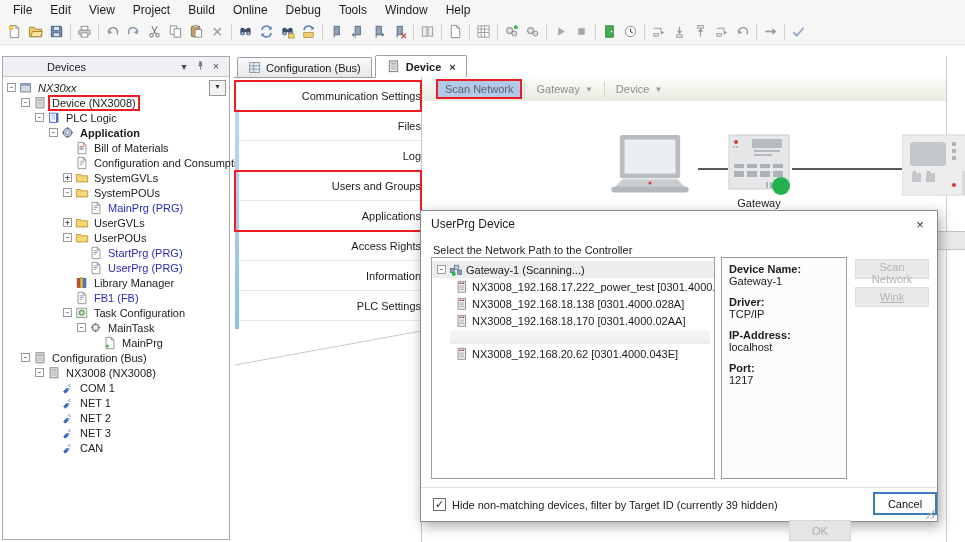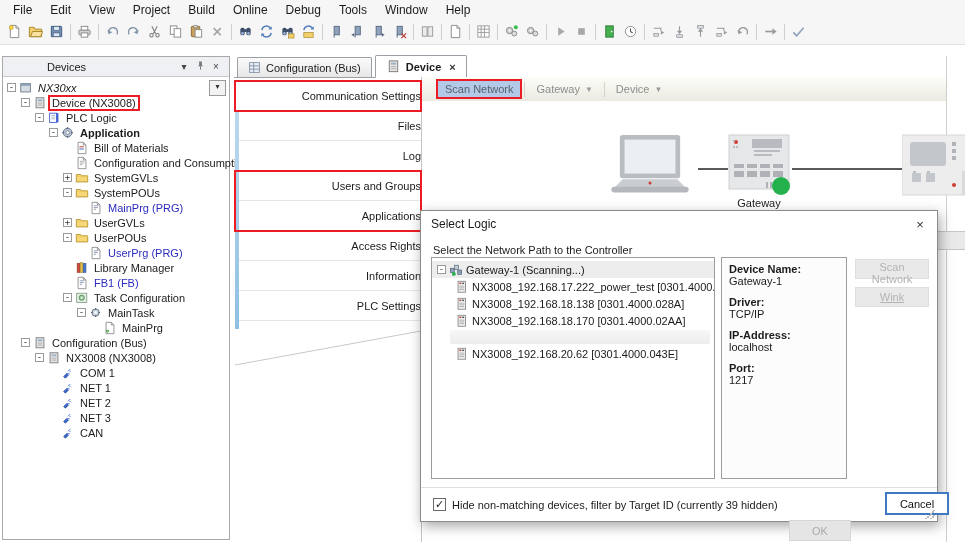--- a/index.html
+++ b/index.html
@@ -65,21 +65,21 @@
   .drow.ph{background:linear-gradient(#f7f7f7,#ececec);margin:1px 4px 1px 18px;height:14px;border-radius:2px;}
   .dlg-info{position:absolute;left:300px;top:46px;width:126px;height:222px;border:1px solid #9d9d9d;background:#fcfcfc;padding:5px 7px;box-sizing:border-box;overflow:hidden;}
   .info-label{font-weight:bold;}
   .info-val{margin-bottom:9px;}
   .dlg-btn{position:absolute;left:434px;width:74px;height:20px;background:#e9e9e9;border:1px solid #dedede;color:#b3b3b3;font-size:11px;font-family:inherit;}
   #btn-scan{top:48px;} #btn-wink{top:76px;text-decoration:underline;}
   .dlg-sep{position:absolute;left:0;right:0;top:276px;height:1px;background:#e0e0e0;}
   .dlg-check{position:absolute;left:12px;top:287px;display:flex;align-items:center;gap:6px;}
   .cb{width:13px;height:13px;box-sizing:border-box;border:1px solid #6a6a6a;background:#fff;font-size:11px;line-height:11px;text-align:center;color:#222;}
   #btn-ok{position:absolute;left:368px;top:282px;width:62px;height:21px;background:#e5e5e5;border:1px solid #d6d6d6;color:#ababab;font-size:11px;font-family:inherit;margin-top:27px;}
-  #btn-cancel{position:absolute;left:464px;top:281px;width:64px;height:23px;background:#fff;border:2px solid #3f78c3;color:#111;font-size:11px;font-family:inherit;}
+  #btn-cancel{position:absolute;left:452px;top:281px;width:64px;height:23px;background:#fff;border:2px solid #3f78c3;color:#111;font-size:11px;font-family:inherit;}
   .grip{position:absolute;right:2px;bottom:2px;width:10px;height:10px;
         background:linear-gradient(135deg,transparent 50%,#bbb 50%,#bbb 60%,transparent 60%,transparent 75%,#bbb 75%,#bbb 85%,transparent 85%);}
 </style>
 </head>
 <body>
 
 <div id="menubar">
     <span class="menu-item">File</span>
     <span class="menu-item">Edit</span>
     <span class="menu-item">View</span>
@@ -536,20 +536,32 @@
       <div class="trow">
         <span style="width: 60px; flex: 0 0 auto;"></span>
         <span class="texp">-</span>
         <span class="tico ico" style="width: 14px;">
           <svg width="14" height="14" viewBox="0 0 16 16">
             <path d="M1.5 4h5l1 1.5h7V12.5h-13z" fill="#f7d877" stroke="#b8912f"></path>
             <path d="M1.5 6h13" stroke="#e9c35a" stroke-width=".8"></path>
           </svg>
         </span>
         <span class="tlabel">UserPOUs</span>
+      </div>
+      <div class="trow">
+        <span style="width: 74px; flex: 0 0 auto;"></span>
+        <span class="tspc"></span>
+        <span class="tico ico" style="width: 14px;">
+          <svg width="14" height="14" viewBox="0 0 16 16">
+            <path d="M3.5 1.5h6l3 3v10h-9z" fill="#fff" stroke="#8a8a8a"></path>
+            <path d="M9.5 1.5v3h3" fill="none" stroke="#8a8a8a"></path>
+            <path d="M5.5 5.5h4.5M5.5 7.5h4.5M5.5 9.5h2.5" stroke="#7a8aa8" stroke-width=".9"></path>
+          </svg>
+        </span>
+        <span class="tlabel blue">StartPrg (PRG)</span>
       </div>
       <div class="trow">
         <span style="width: 74px; flex: 0 0 auto;"></span>
         <span class="tspc"></span>
         <span class="tico ico" style="width: 14px;">
           <svg width="14" height="14" viewBox="0 0 16 16">
             <path d="M3.5 1.5h6l3 3v10h-9z" fill="#fff" stroke="#8a8a8a"></path>
             <path d="M9.5 1.5v3h3" fill="none" stroke="#8a8a8a"></path>
             <path d="M5.5 5.5h4.5M5.5 7.5h4.5M5.5 9.5h2.5" stroke="#7a8aa8" stroke-width=".9"></path>
           </svg>
@@ -818,21 +830,21 @@
       <div class="select" style="left:450px;top:130px;width:177px;">
         <span>APED240</span>
 
       </div>
     </div>
   </div>
 </div>
 
 <div id="dialog">
   <div class="dlg-title">
-    <span>Select Logic</span>
+    <span>UserPrg Device</span>
     <span class="dlg-x">×</span>
   </div>
   <div class="dlg-label">Select the Network Path to the Controller</div>
   <div class="dlg-tree" id="dlgtree">
       <div class="drow sel">
         <span style="width: 5px; flex: 0 0 auto;"></span>
         <span class="texp">-</span>
         <span class="ico tico" style="width: 14px;">
           <svg width="14" height="14" viewBox="0 0 16 16">
             <rect x="1.5" y="6" width="4.5" height="5" fill="#8aa0b8" stroke="#4a5a6a" stroke-width=".7"></rect>

